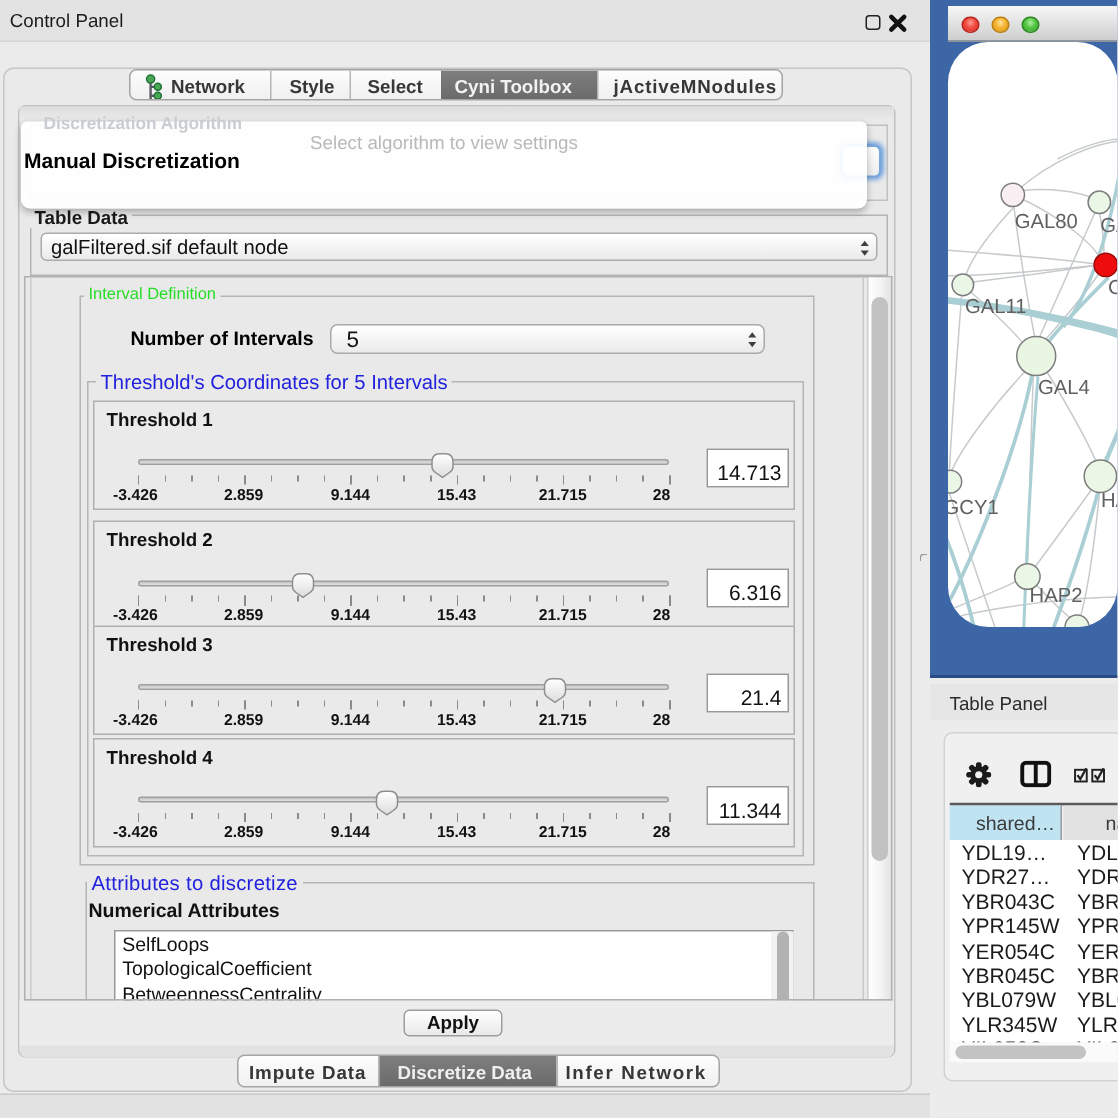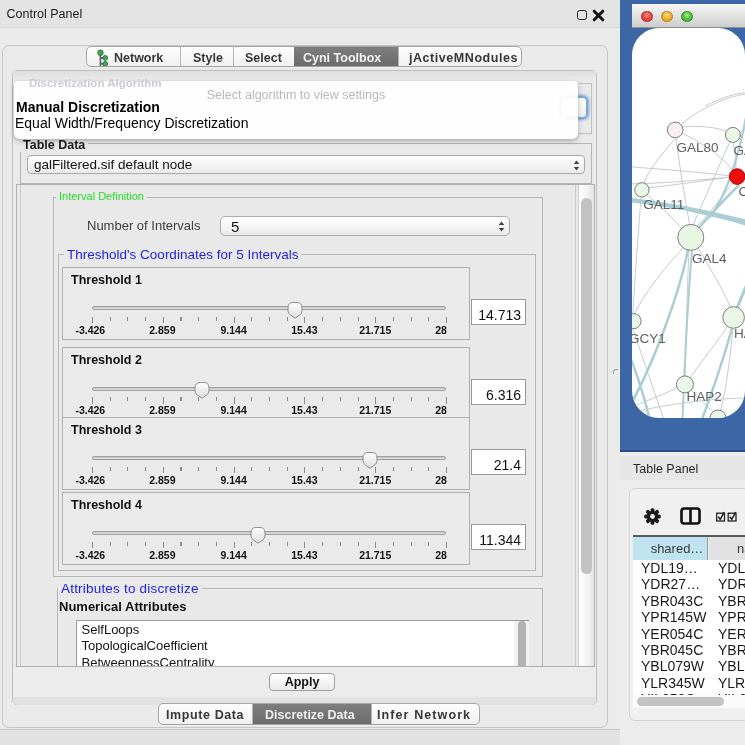--- a/index.html
+++ b/index.html
@@ -1,19 +1,19 @@
 <!DOCTYPE html>
 <html><head>
 <meta charset="utf-8">
 <style>
   * { margin:0; padding:0; box-sizing:border-box; }
   html,body { width:745px; height:745px; overflow:hidden; }
   body { font-family:"Liberation Sans", sans-serif; background:#ececec; position:relative; }
   .abs { position:absolute; }
-  .thr { left:62px; width:408px; height:73px; border:1px solid #b0b0b0; background:#eaeaea; }
+  .thr { left:62px; width:468px; height:73px; border:1px solid #b0b0b0; background:#eaeaea; }
   .thl { left:8px; top:5px; font-size:12.5px; font-weight:bold; color:#111; }
   .ttrack { left:28.5px; top:38.5px; width:354px; height:4px; border:1px solid #9e9e9e; border-radius:3px; background:linear-gradient(#c5c5c5,#e0e0e0); }
   .ticks { left:28.5px; top:49px; width:356px; height:4px; background:repeating-linear-gradient(90deg,#8a8a8a 0 1px,transparent 1px 17.7px); }
   .ticks::after { content:""; position:absolute; left:0; top:0; width:356px; height:6.5px; background:repeating-linear-gradient(90deg,#8a8a8a 0 1px,transparent 1px 70.8px); }
   .tlabs span { position:absolute; top:56px; width:44px; margin-left:0; text-align:center; font-size:10.5px; font-weight:bold; color:#111; }
   .thumb { top:33px; }
   .tval { left:407.5px; top:31px; width:55px; height:26px; background:#fff; border:1px solid #999; font-size:14px; color:#111; text-align:right; line-height:31px; padding-right:3.5px; }
 </style>
 </head>
 <body>
@@ -78,21 +78,21 @@
   <div class="abs" style="left:19.6px;top:185px;width:556px;height:481px;border:1px solid #c9c9c9;border-top:none;border-bottom:none;"></div>
   
   <div class="abs" style="left:578px;top:185px;width:16px;height:481px;background:linear-gradient(90deg,#ffffff,#f2f2f2 60%,#e3e3e3);border-left:1px solid #cfcfcf;"></div>
   <div class="abs" style="left:581px;top:198px;width:11px;height:376px;background:#c2c2c2;border-radius:6px;"></div>
 
   
   <div class="abs" style="left:53px;top:197px;width:489.5px;height:380px;border:1px solid #b5b5b5;"></div>
   <div class="abs" style="left:56px;top:190px;background:#e9e9e9;padding:0 3px;font-size:11px;color:#27dd27;">Interval Definition</div>
 
   
-  <div class="abs" style="left:87px;top:217.5px;font-size:13px;font-weight:normal;color:#404040;text-align:right;">Number of Intervals</div>
+  <div class="abs" style="left:87px;top:217.5px;font-size:13px;font-weight:bold;color:#000000;text-align:right;">Number of Intervals</div>
   <div class="abs" style="left:220px;top:216.3px;width:290px;height:19.5px;border-radius:5px;background:linear-gradient(#ffffff,#eaeaea);border:1px solid #ababab;"></div>
   <div class="abs" style="left:231px;top:217.5px;font-size:15px;color:#111;">5</div>
   <svg class="abs" style="left:497.5px;top:221px;" width="7" height="11" viewBox="0 0 7 11">
     <path d="M3.5 0.5 L6.2 4 L0.8 4 Z" fill="#3f3f3f"></path>
     <path d="M3.5 10.5 L6.2 7 L0.8 7 Z" fill="#3f3f3f"></path>
   </svg>
 
   
   <div class="abs" style="left:58px;top:254px;width:478px;height:317px;border:1px solid #b5b5b5;"></div>
   <div class="abs" style="left:64px;top:247px;background:#e9e9e9;padding:0 3px;font-size:13.5px;color:#2222dd;">Threshold's Coordinates for 5 Intervals</div>
@@ -205,21 +205,20 @@
   </div>
 
   
   <div class="abs" style="left:0;top:729px;width:620px;height:16px;background:#e2e2e2;border-top:1px solid #cacaca;"></div>
 
   
   <div class="abs" style="left:14px;top:81px;width:564px;height:57.5px;background:rgba(255,255,255,0.94);border-radius:4px 4px 6px 6px;box-shadow:0 2px 5px rgba(0,0,0,0.28);"></div>
   <div class="abs" style="left:29px;top:77px;font-size:11.5px;font-weight:bold;color:#c9ccd1;">Discretization Algorithm</div>
   <div class="abs" style="left:14px;top:87.5px;width:564px;text-align:center;font-size:12.5px;color:#b9b9b9;">Select algorithm to view settings</div>
   <div class="abs" style="left:16px;top:99px;font-size:14px;font-weight:bold;color:#000;">Manual Discretization</div>
-  <div class="abs" style="left:15px;top:114.5px;font-size:14px;color:#000;">Equal Width/Frequency Discretization</div>
 </div>
 
 <div class="abs" style="left:613px;top:369px;width:5px;height:5px;border-top:1.5px solid #9a9a9a;border-left:1.5px solid #9a9a9a;border-radius:3px 0 0 0;"></div>
 
 <div class="abs" style="left:620px;top:0;width:125px;height:452px;background:#3d66a6;border-bottom:2px solid #2b4b86;">
 
   <div class="abs" style="left:12px;top:4px;width:113px;height:24px;background:linear-gradient(#f7f7f7,#cdcdcd);border-bottom:1px solid #919191;"></div>
   <div class="abs" style="left:21px;top:10.5px;width:11.5px;height:11.5px;border-radius:50%;background:radial-gradient(circle at 50% 35%, #ff9d96 0%, #f0483e 45%, #d8352c 100%);border:0.5px solid #b5271f;"></div>
   <div class="abs" style="left:41px;top:10.5px;width:11.5px;height:11.5px;border-radius:50%;background:radial-gradient(circle at 50% 35%, #ffe2a0 0%, #f5b32f 45%, #dd9a1d 100%);border:0.5px solid #b97f14;"></div>
   <div class="abs" style="left:61px;top:10.5px;width:11.5px;height:11.5px;border-radius:50%;background:radial-gradient(circle at 50% 35%, #b0f0a0 0%, #52c442 45%, #3da52f 100%);border:0.5px solid #2f8823;"></div>

